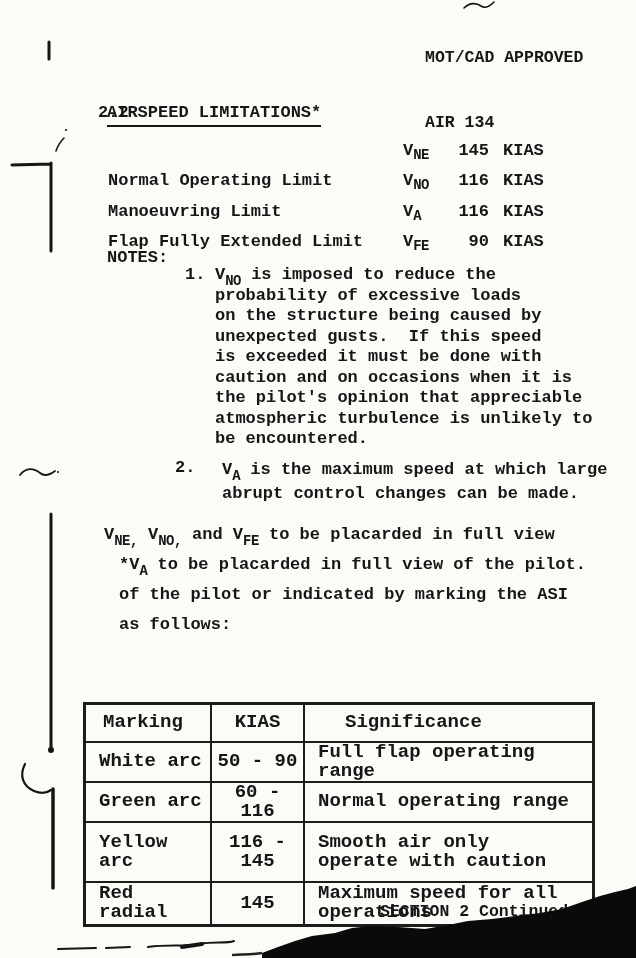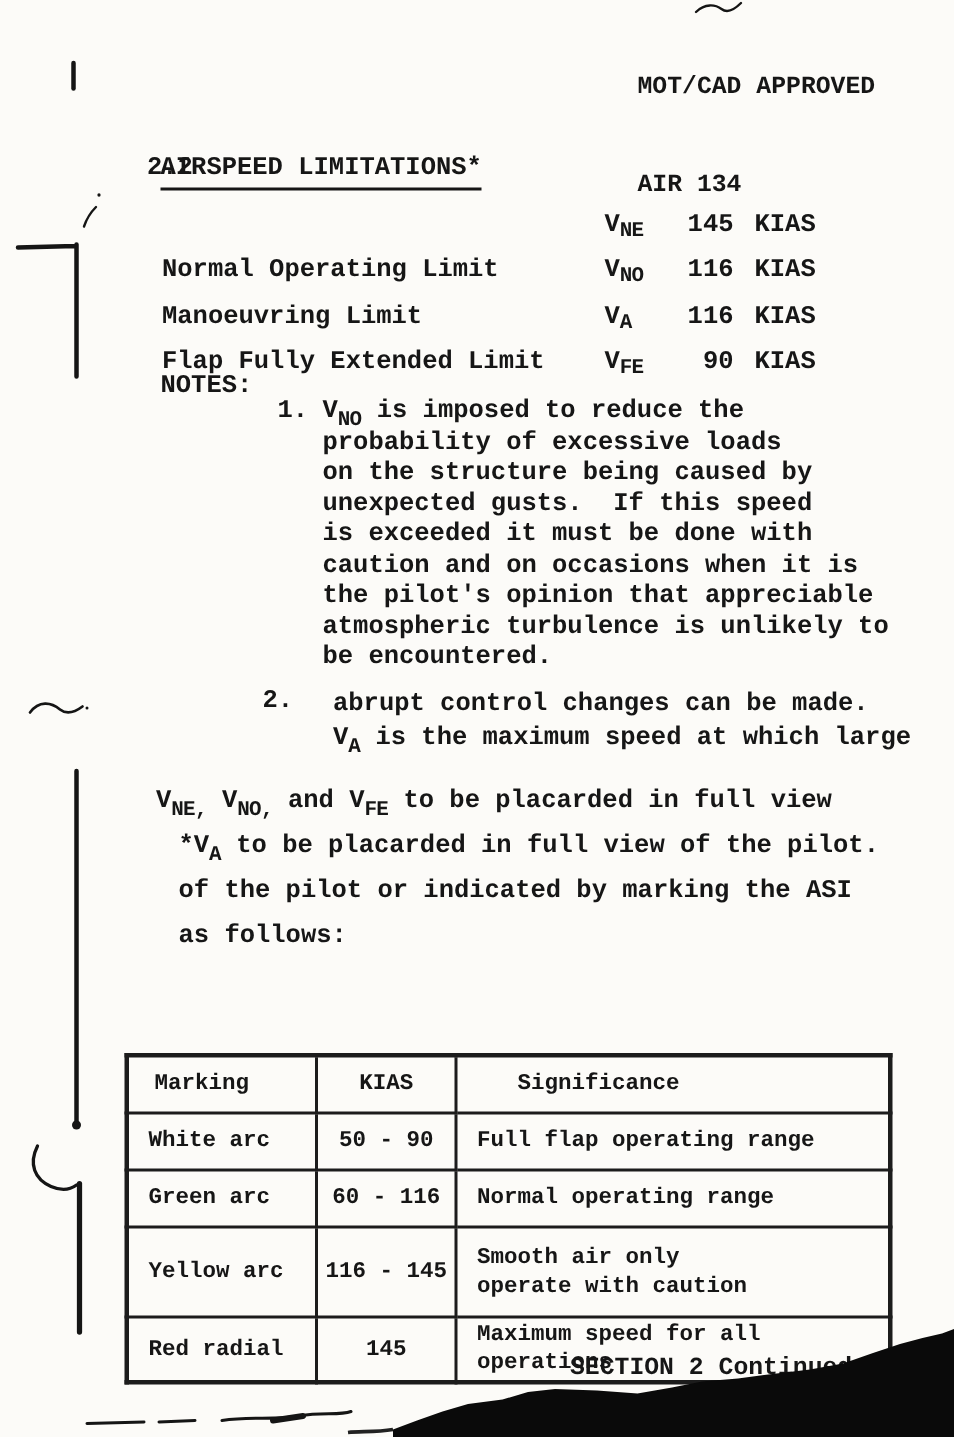--- a/index.html
+++ b/index.html
@@ -28,21 +28,21 @@
   .notes-label{left:107px; top:248px;}
   .note-num1{left:185px; top:265px;}
   #note1-body{left:215px; top:265px; line-height:20.5px;}
   .note-num2{left:175px; top:458px;}
   #note2-body{left:222px; top:458px; line-height:23px;}
   #footnote{left:104px; top:520px; line-height:30px;}
   #footnote .line:not(:first-child){margin-left:15px;}
   .line{white-space:pre;}
   
   .asi-table-wrap{left:83px; top:664px;}
-  table{border-collapse:collapse; font-size:15px; color:#161616;}
+  table{border-collapse:collapse; font-size:19px; color:#161616;}
   th,td{border:2px solid #1c1c1c; padding:0 0 0 13px; text-align:left; vertical-align:middle; white-space:pre-line; line-height:19px;}
   table{border:3px solid #1c1c1c;}
   th:nth-child(1),td:nth-child(1){width:107px;}
   th:nth-child(2),td:nth-child(2){width:91px; text-align:center; padding:0;}
   th:nth-child(3),td:nth-child(3){width:247px;}
   th:nth-child(1){padding-left:17px;}
   th:nth-child(3){padding-left:40px;}
   thead tr{height:38px;}
   tbody tr:nth-child(1){height:38px;}
   tbody tr:nth-child(2){height:38px;}
@@ -89,21 +89,21 @@
         <span class="s-sym">V<span class="sub">FE</span></span>
         <span class="s-val">90</span>
         <span class="s-unit">KIAS</span>
       </div>
     </div>
 
   <span class="abs notes-label">NOTES:</span>
   <span class="abs note-num1">1.</span>
   <div class="abs" id="note1-body"><div class="line">V<span class="sub">NO</span> is imposed to reduce the</div><div class="line">probability of excessive loads</div><div class="line">on the structure being caused by</div><div class="line">unexpected gusts.  If this speed</div><div class="line">is exceeded it must be done with</div><div class="line">caution and on occasions when it is</div><div class="line">the pilot's opinion that appreciable</div><div class="line">atmospheric turbulence is unlikely to</div><div class="line">be encountered.</div></div>
   <span class="abs note-num2">2.</span>
-  <div class="abs" id="note2-body"><div class="line">abrupt control changes can be made.</div><div class="line">V<span class="sub">A</span> is the maximum speed at which large</div></div>
+  <div class="abs" id="note2-body"><div class="line">V<span class="sub">A</span> is the maximum speed at which large</div><div class="line">abrupt control changes can be made.</div></div>
 
   <div class="abs" id="footnote"><div class="line">V<span class="sub">NE,</span> V<span class="sub">NO,</span> and V<span class="sub">FE</span> to be placarded in full view</div><div class="line">*V<span class="sub">A</span> to be placarded in full view of the pilot.</div><div class="line">of the pilot or indicated by marking the ASI</div><div class="line">as follows:</div></div>
 
   <div class="abs asi-table-wrap">
     <table>
       <thead><tr id="t-head"><th>Marking</th><th>KIAS</th><th>Significance</th></tr></thead>
       <tbody id="t-body"><tr><td>White arc</td><td>50 - 90</td><td>Full flap operating range</td></tr><tr><td>Green arc</td><td>60 - 116</td><td>Normal operating range</td></tr><tr><td>Yellow arc</td><td>116 - 145</td><td>Smooth air only
 operate with caution</td></tr><tr><td>Red radial</td><td>145</td><td>Maximum speed for all
 operations</td></tr></tbody>
     </table>

